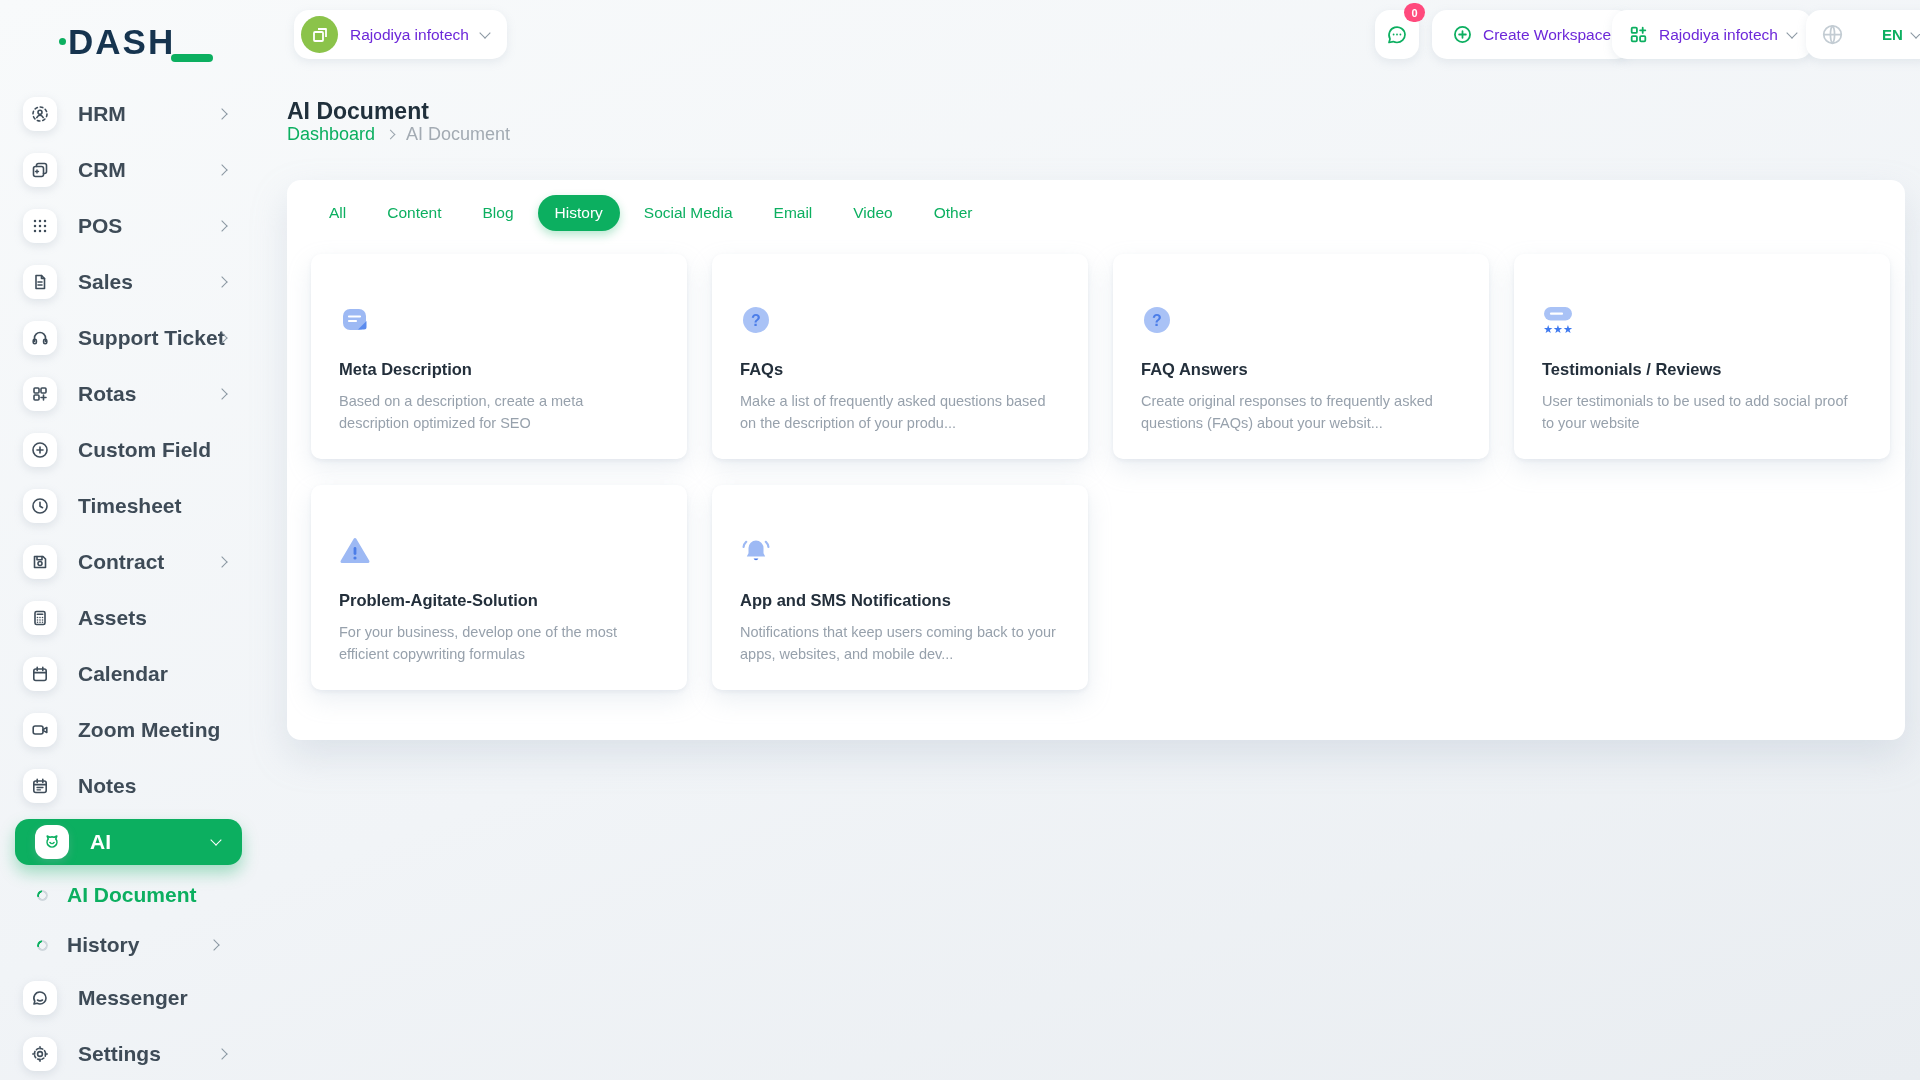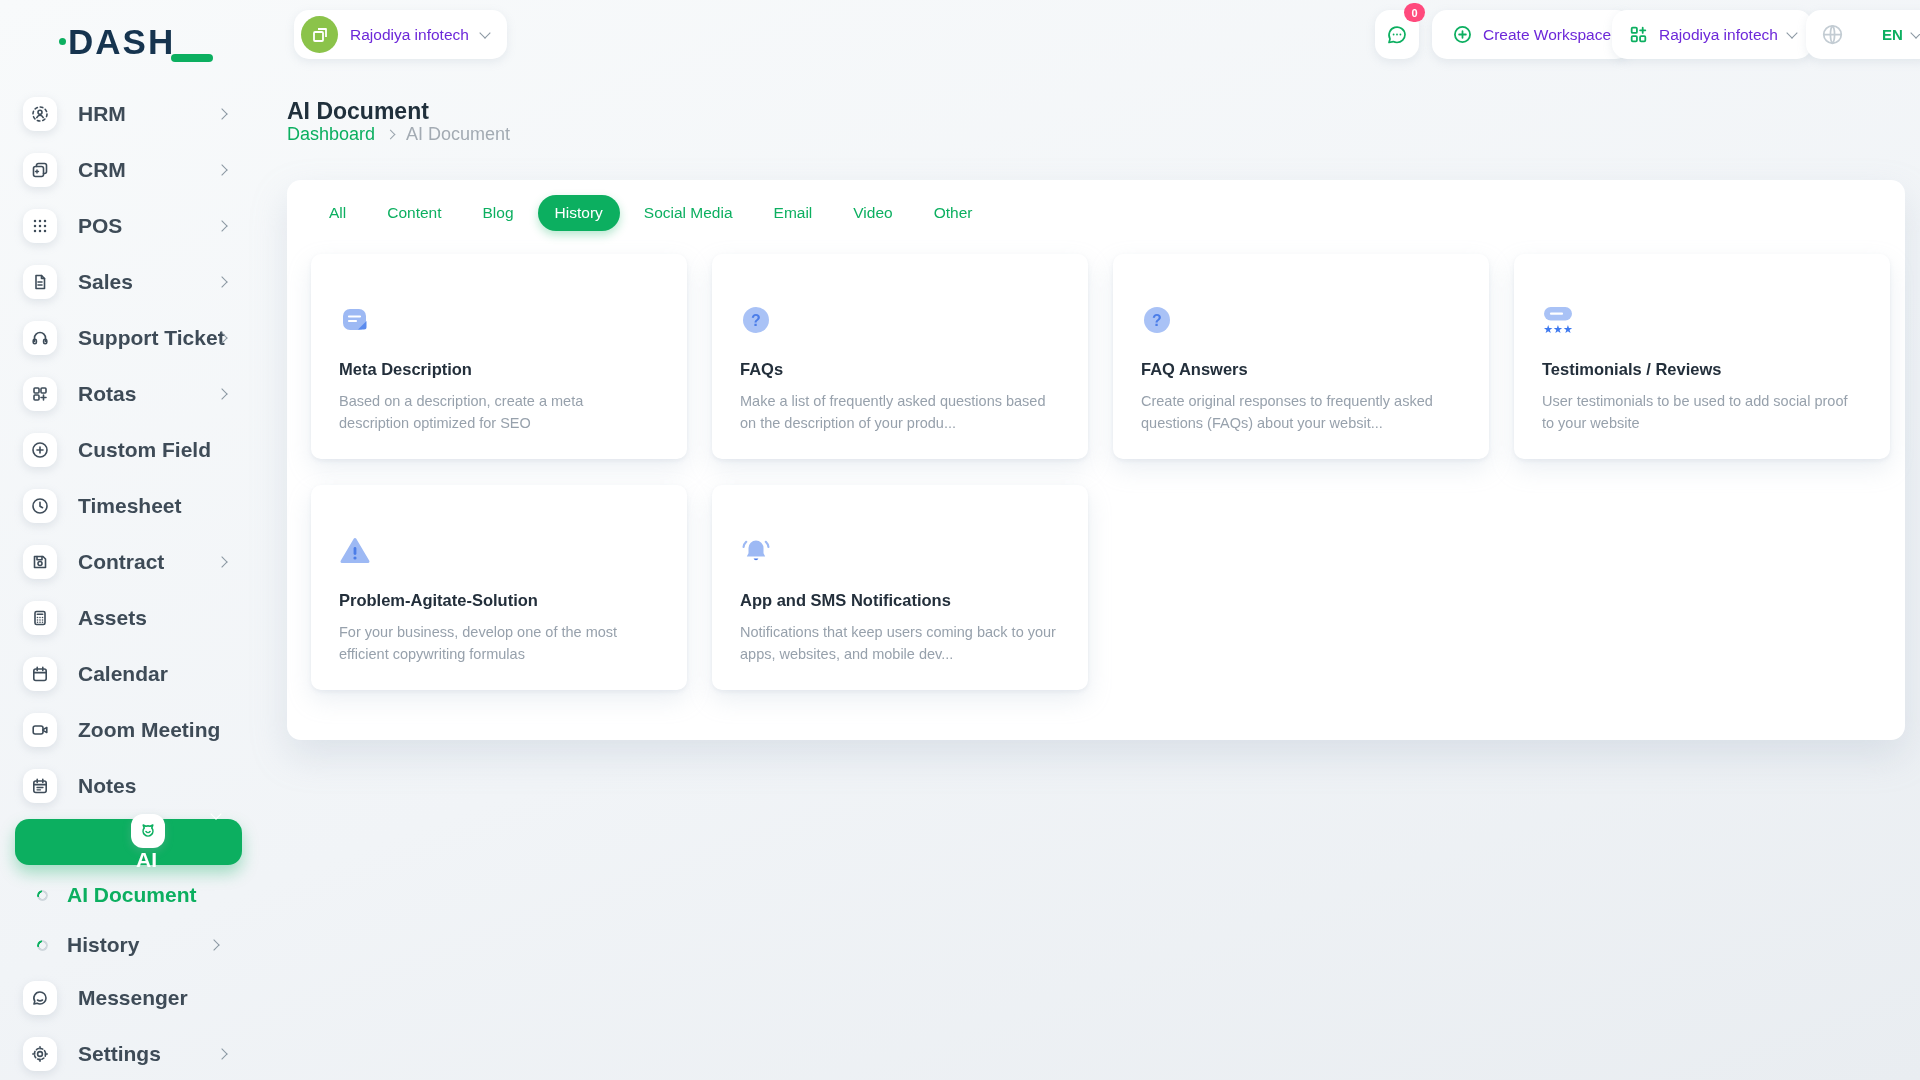--- a/index.html
+++ b/index.html
@@ -34,21 +34,21 @@
   .chev.white { border-color:#fff; }
 
   
   .nav { position:absolute; left:0; top:86px; width:260px; }
   .nav-row { height:56px; display:flex; align-items:center; padding-left:23px; position:relative; cursor:pointer; }
   .icon-sq { width:34px; height:34px; border-radius:12px; background:#fff; box-shadow:0 3px 8px rgba(160,172,188,.28);
              display:flex; align-items:center; justify-content:center; color:#3f4d5a; flex:none; }
   .icon-sq svg { width:20px; height:20px; }
   .nav-label { margin-left:21px; font-size:21px; font-weight:600; color:#3e4b57; }
   .nav-chev { position:absolute; right:34px; }
-  .nav-row.active-pill { padding-left:12px;flex-direction:column; }
+  .nav-row.active-pill { padding-left:12px; }
   .nav-row.active-pill .pill-bg { position:absolute; left:15px; right:18px; top:5px; bottom:5px; background:#0caf60;
              border-radius:14px; box-shadow:0 8px 16px rgba(12,175,96,.35); }
   .nav-row.active-pill .icon-sq { margin-left:23px; color:#0caf60; position:relative; }
   .nav-row.active-pill .nav-label { color:#fff; position:relative; }
   .nav-row.active-pill .nav-chev { right:40px; }
   .nav-row.sub { height:50px; padding-left:37px; }
   .nav-row.sub .bullet { width:11px; height:11px; border-radius:50%; flex:none;
       background:conic-gradient(#cfd6dc 0 70%, #0caf60 70% 100%);
       -webkit-mask:radial-gradient(circle,transparent 0 3px,#000 3.6px); mask:radial-gradient(circle,transparent 0 3px,#000 3.6px); }
   .nav-row.sub .nav-label { margin-left:19px; font-weight:600; }

